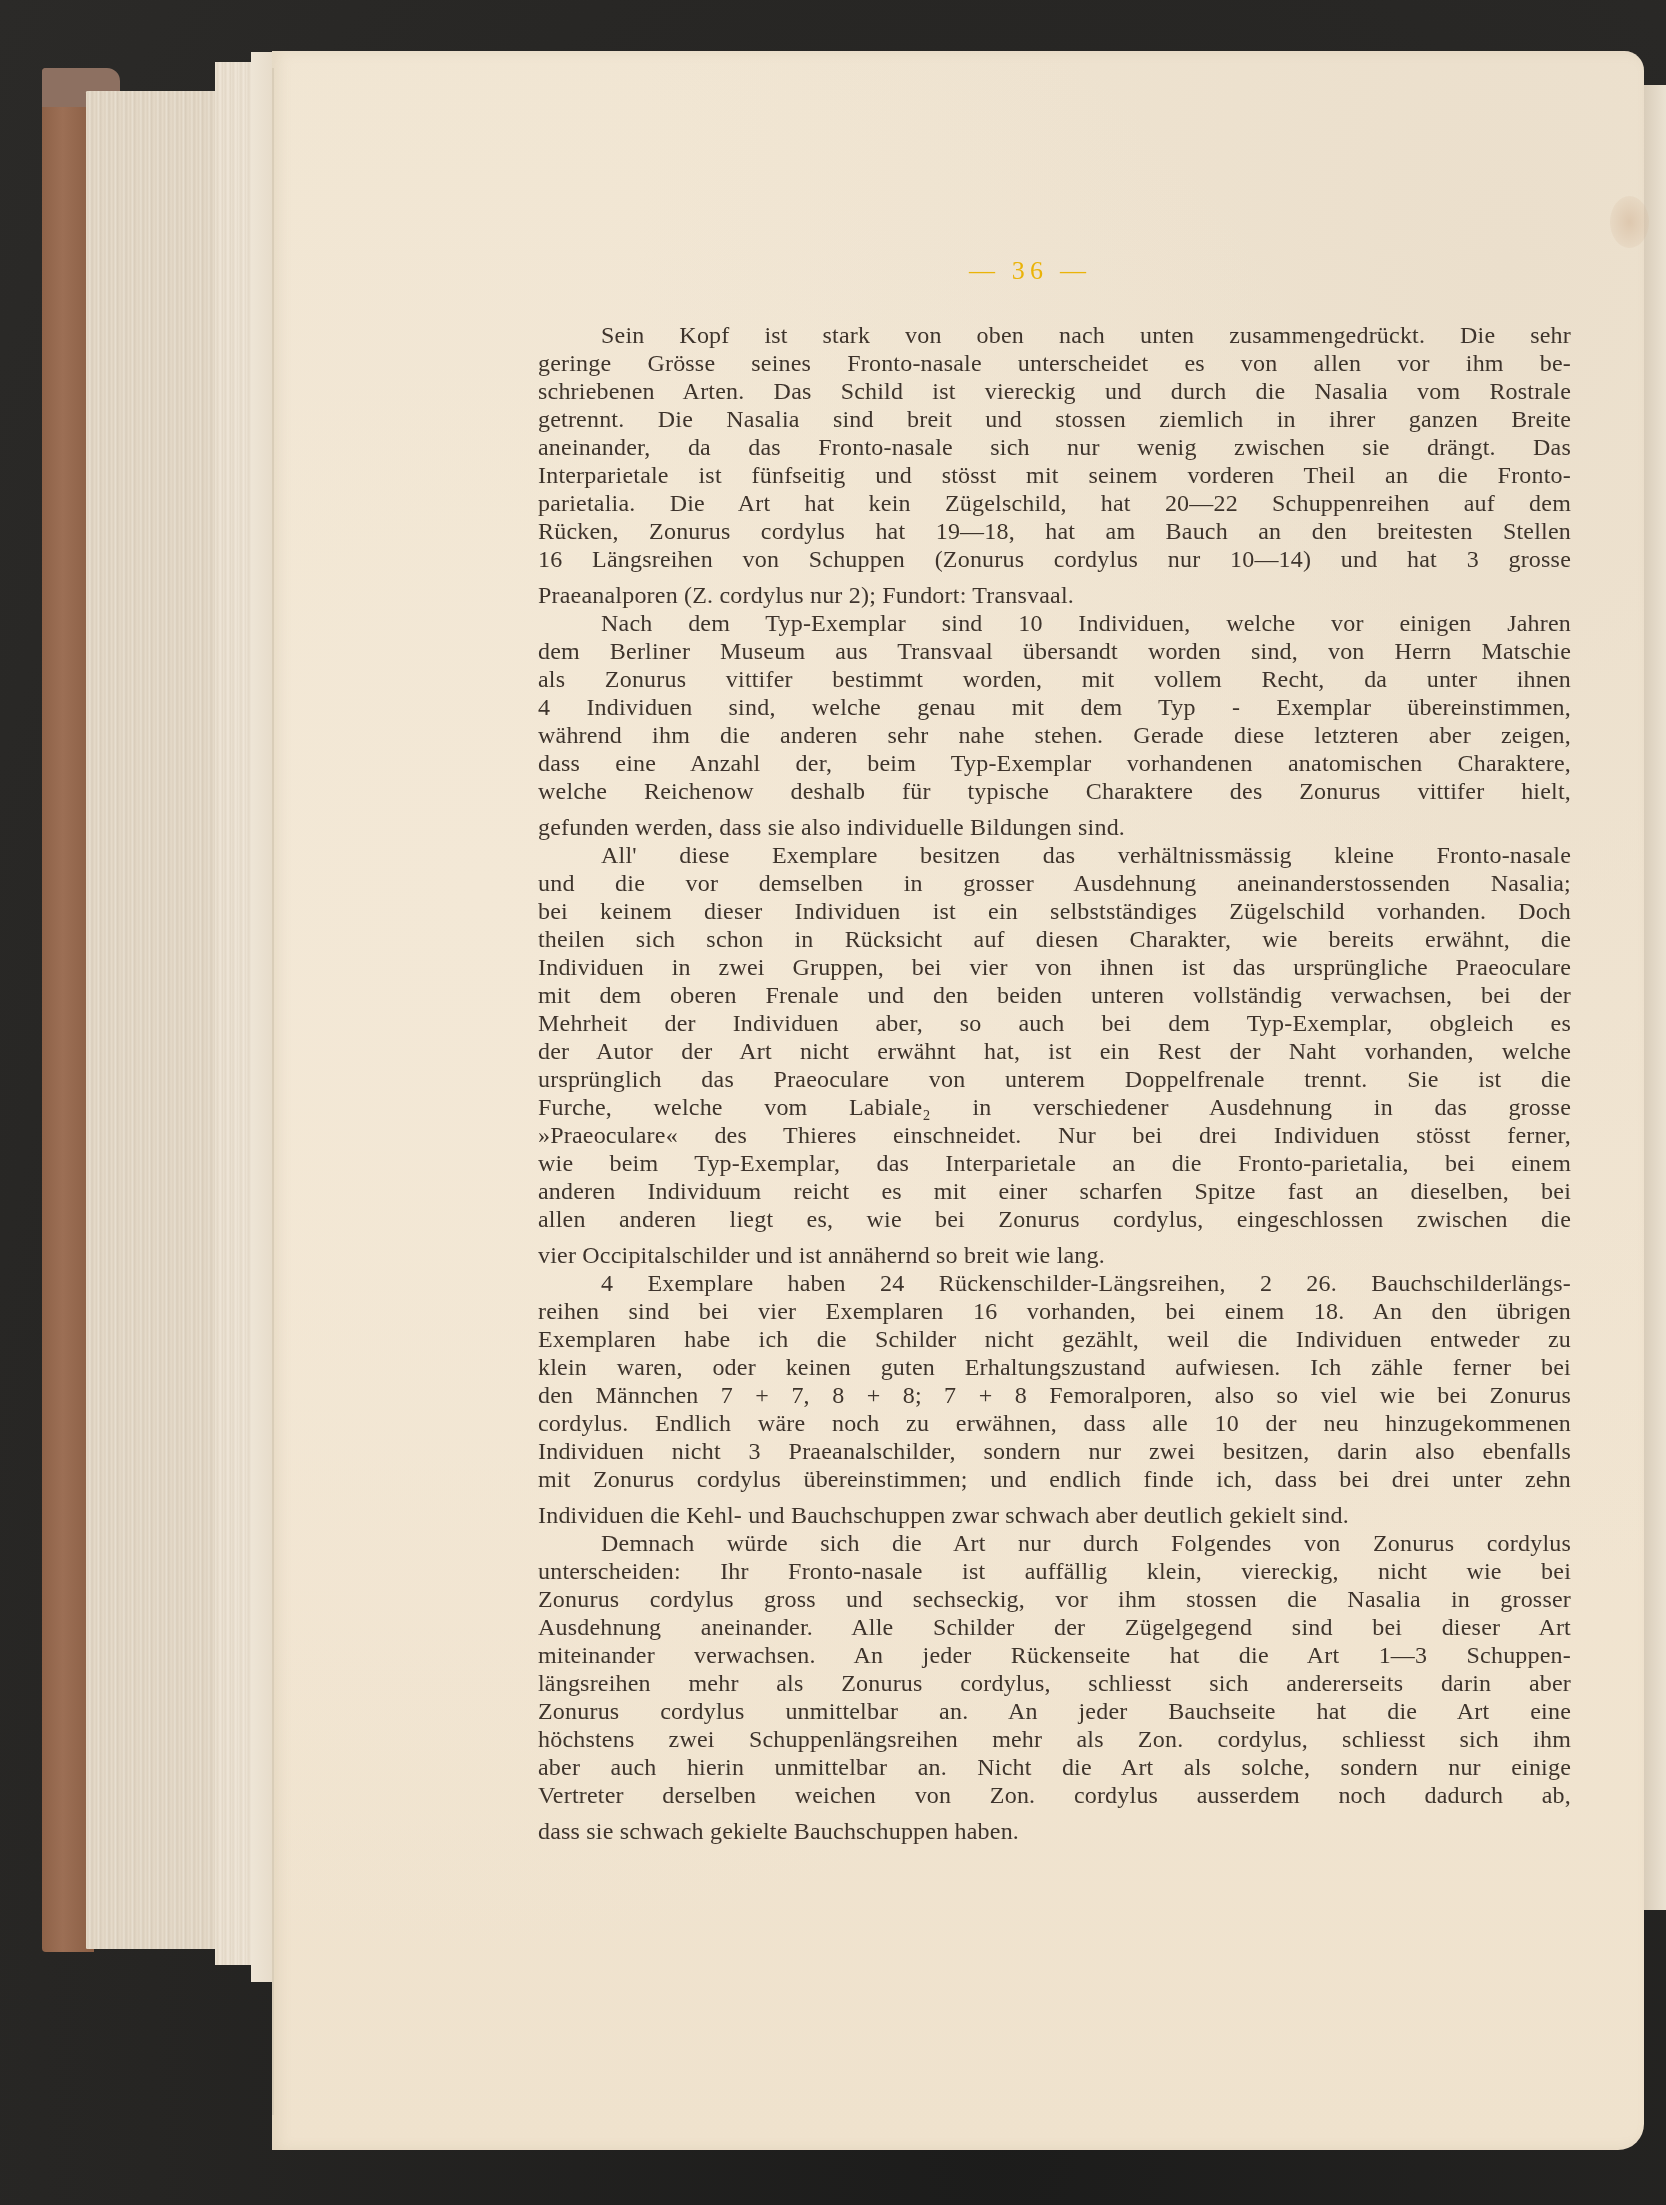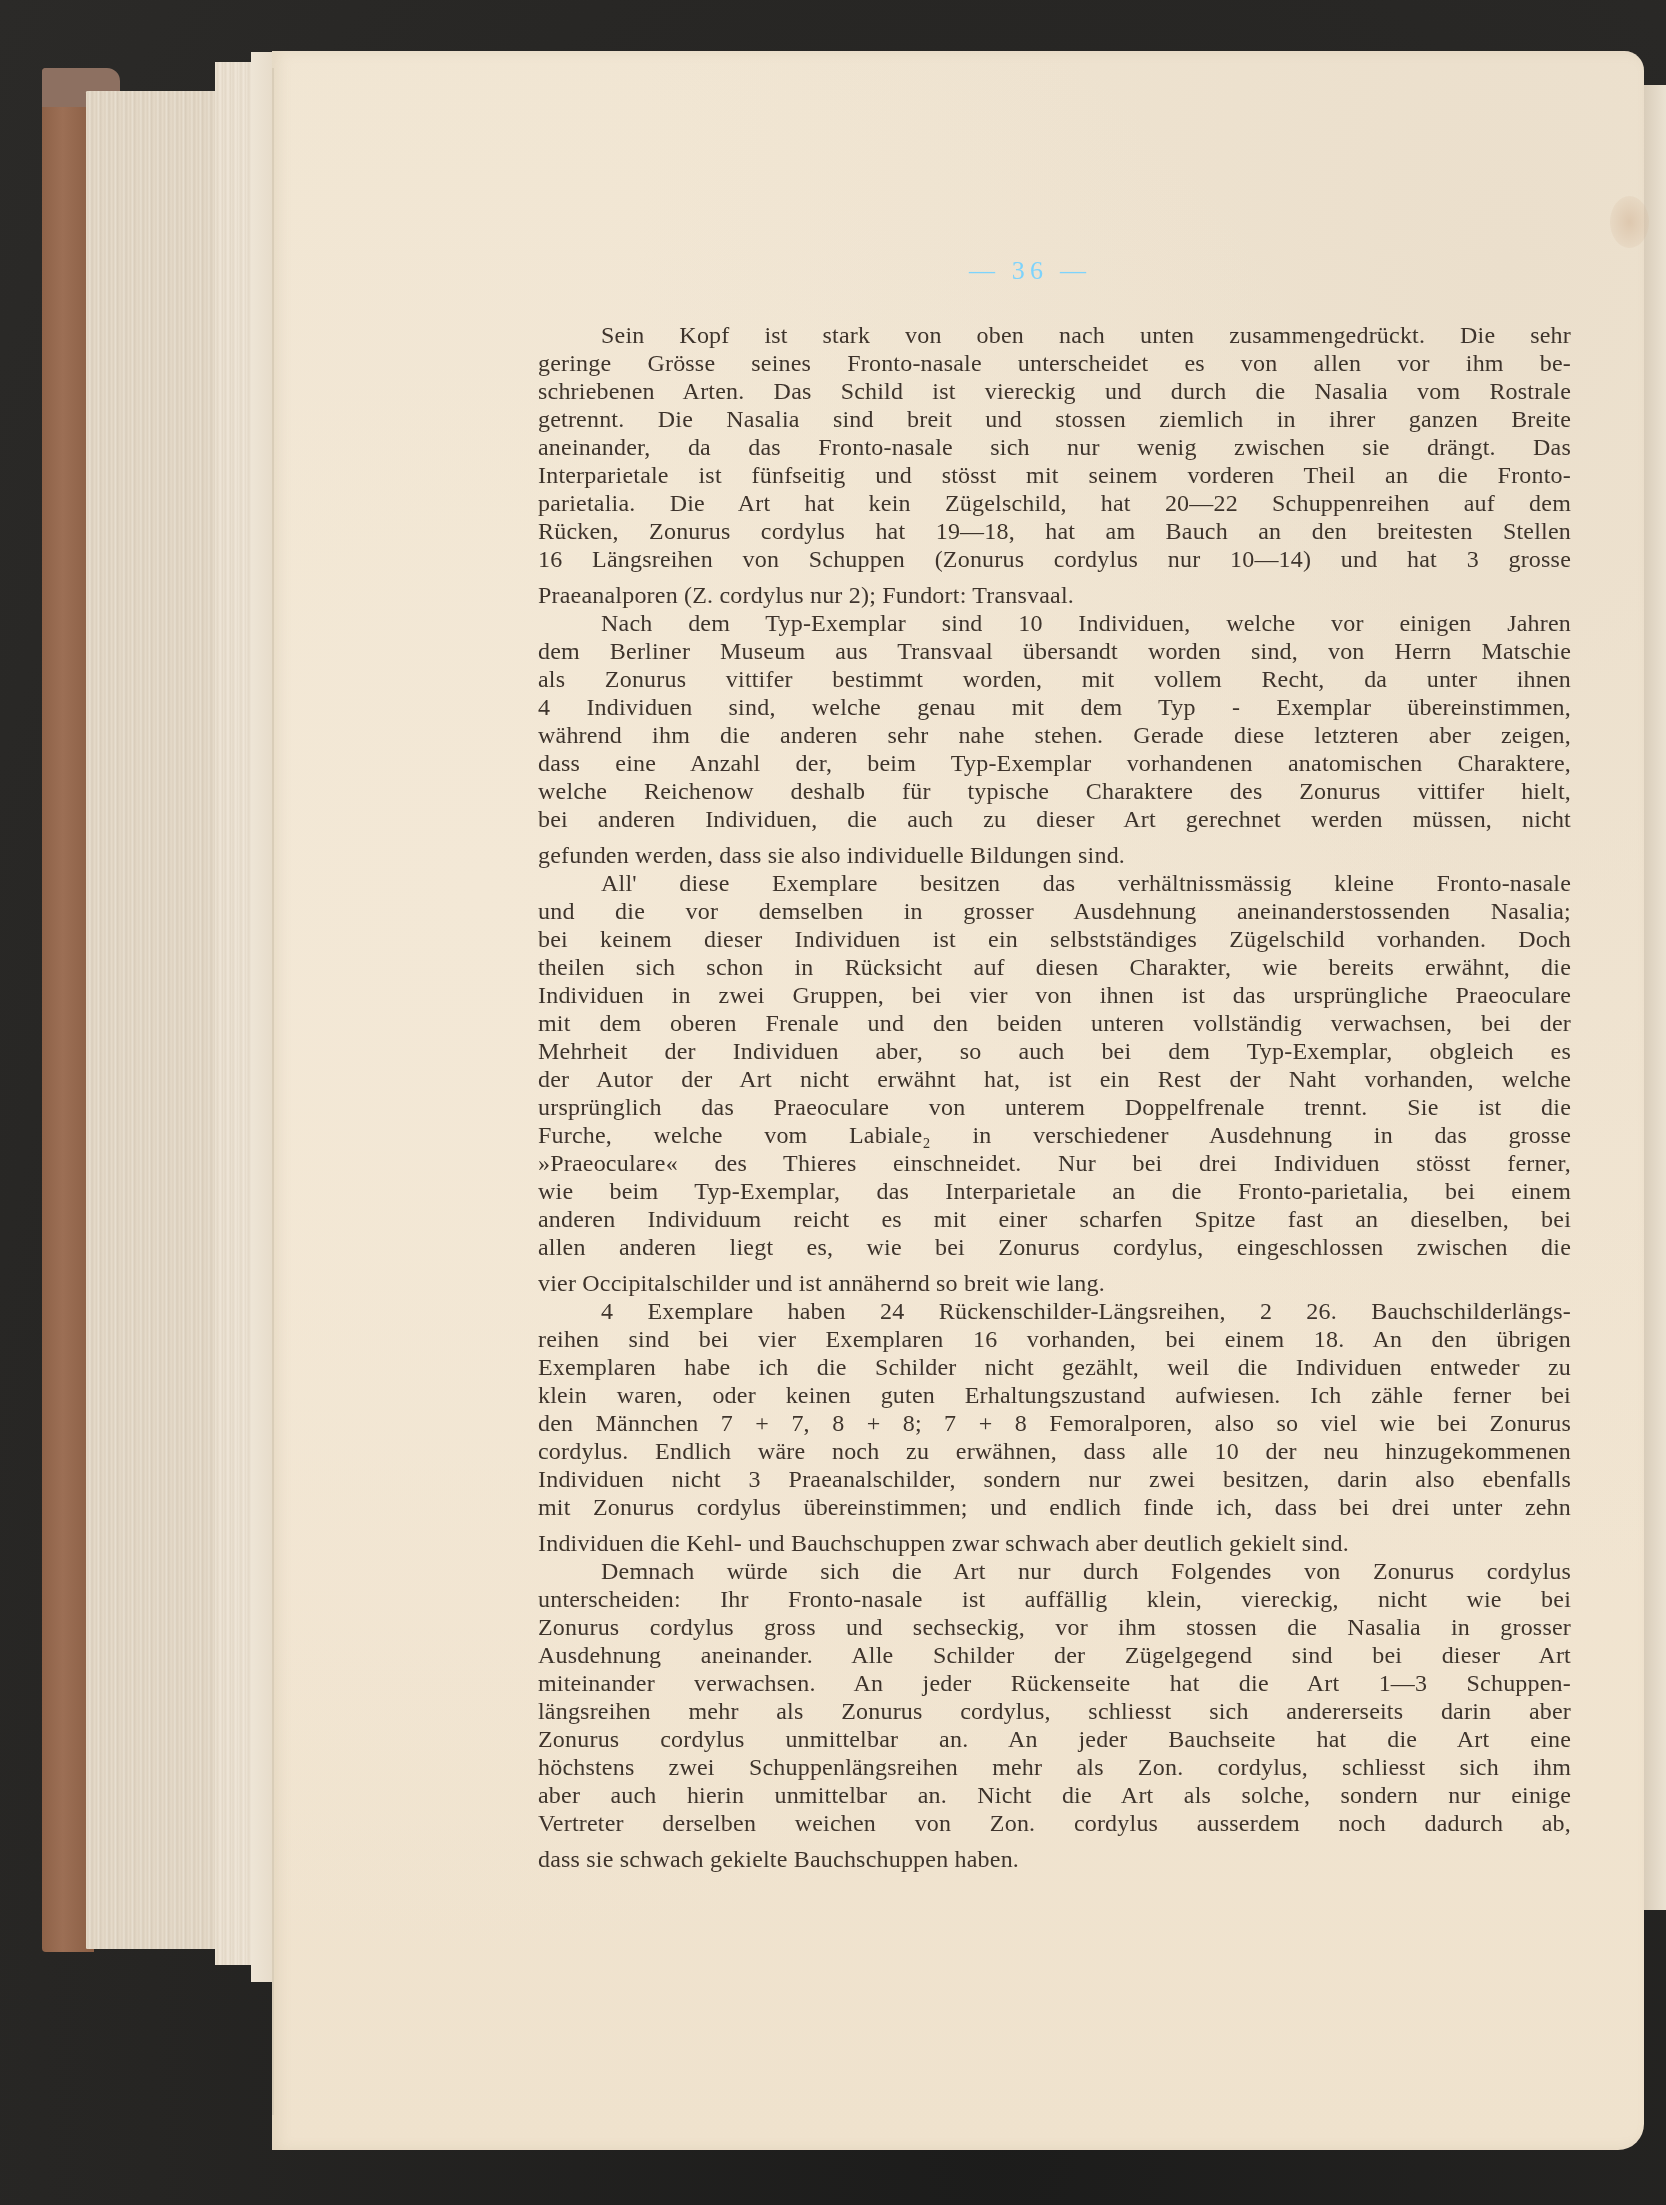--- a/index.html
+++ b/index.html
@@ -116,21 +116,21 @@
     color: #3e342c;
     font-size: 24px;
     letter-spacing: 0.2px;
   }
   .page-number {
     position: absolute;
     left: 955px;
     top: 256px;
     width: 150px;
     text-align: center;
-    color: #7dd3fc;
+    color: #eab308;
     font-size: 26px;
     letter-spacing: 5.2px;
   }
   .line {
     display: block;
     height: 28px;
     line-height: 28px;
     white-space: nowrap;
     text-align: justify;
     text-align-last: justify;
@@ -174,21 +174,20 @@
       <span class="line last">Praeanalporen (Z. cordylus nur 2); Fundort: Transvaal.</span>
     </div>
     <div>
       <span class="line indent">Nach dem Typ-Exemplar sind 10 Individuen, welche vor einigen Jahren</span>
       <span class="line">dem Berliner Museum aus Transvaal übersandt worden sind, von Herrn Matschie</span>
       <span class="line">als Zonurus vittifer bestimmt worden, mit vollem Recht, da unter ihnen</span>
       <span class="line">4 Individuen sind, welche genau mit dem Typ - Exemplar übereinstimmen,</span>
       <span class="line">während ihm die anderen sehr nahe stehen. Gerade diese letzteren aber zeigen,</span>
       <span class="line">dass eine Anzahl der, beim Typ-Exemplar vorhandenen anatomischen Charaktere,</span>
       <span class="line">welche Reichenow deshalb für typische Charaktere des Zonurus vittifer hielt,</span>
-      <span class="line">bei anderen Individuen, die auch zu dieser Art gerechnet werden müssen, nicht</span>
       <span class="line last">gefunden werden, dass sie also individuelle Bildungen sind.</span>
     </div>
     <div>
       <span class="line indent">All' diese Exemplare besitzen das verhältnissmässig kleine Fronto-nasale</span>
       <span class="line">und die vor demselben in grosser Ausdehnung aneinanderstossenden Nasalia;</span>
       <span class="line">bei keinem dieser Individuen ist ein selbstständiges Zügelschild vorhanden. Doch</span>
       <span class="line">theilen sich schon in Rücksicht auf diesen Charakter, wie bereits erwähnt, die</span>
       <span class="line">Individuen in zwei Gruppen, bei vier von ihnen ist das ursprüngliche Praeoculare</span>
       <span class="line">mit dem oberen Frenale und den beiden unteren vollständig verwachsen, bei der</span>
       <span class="line">Mehrheit der Individuen aber, so auch bei dem Typ-Exemplar, obgleich es</span>

